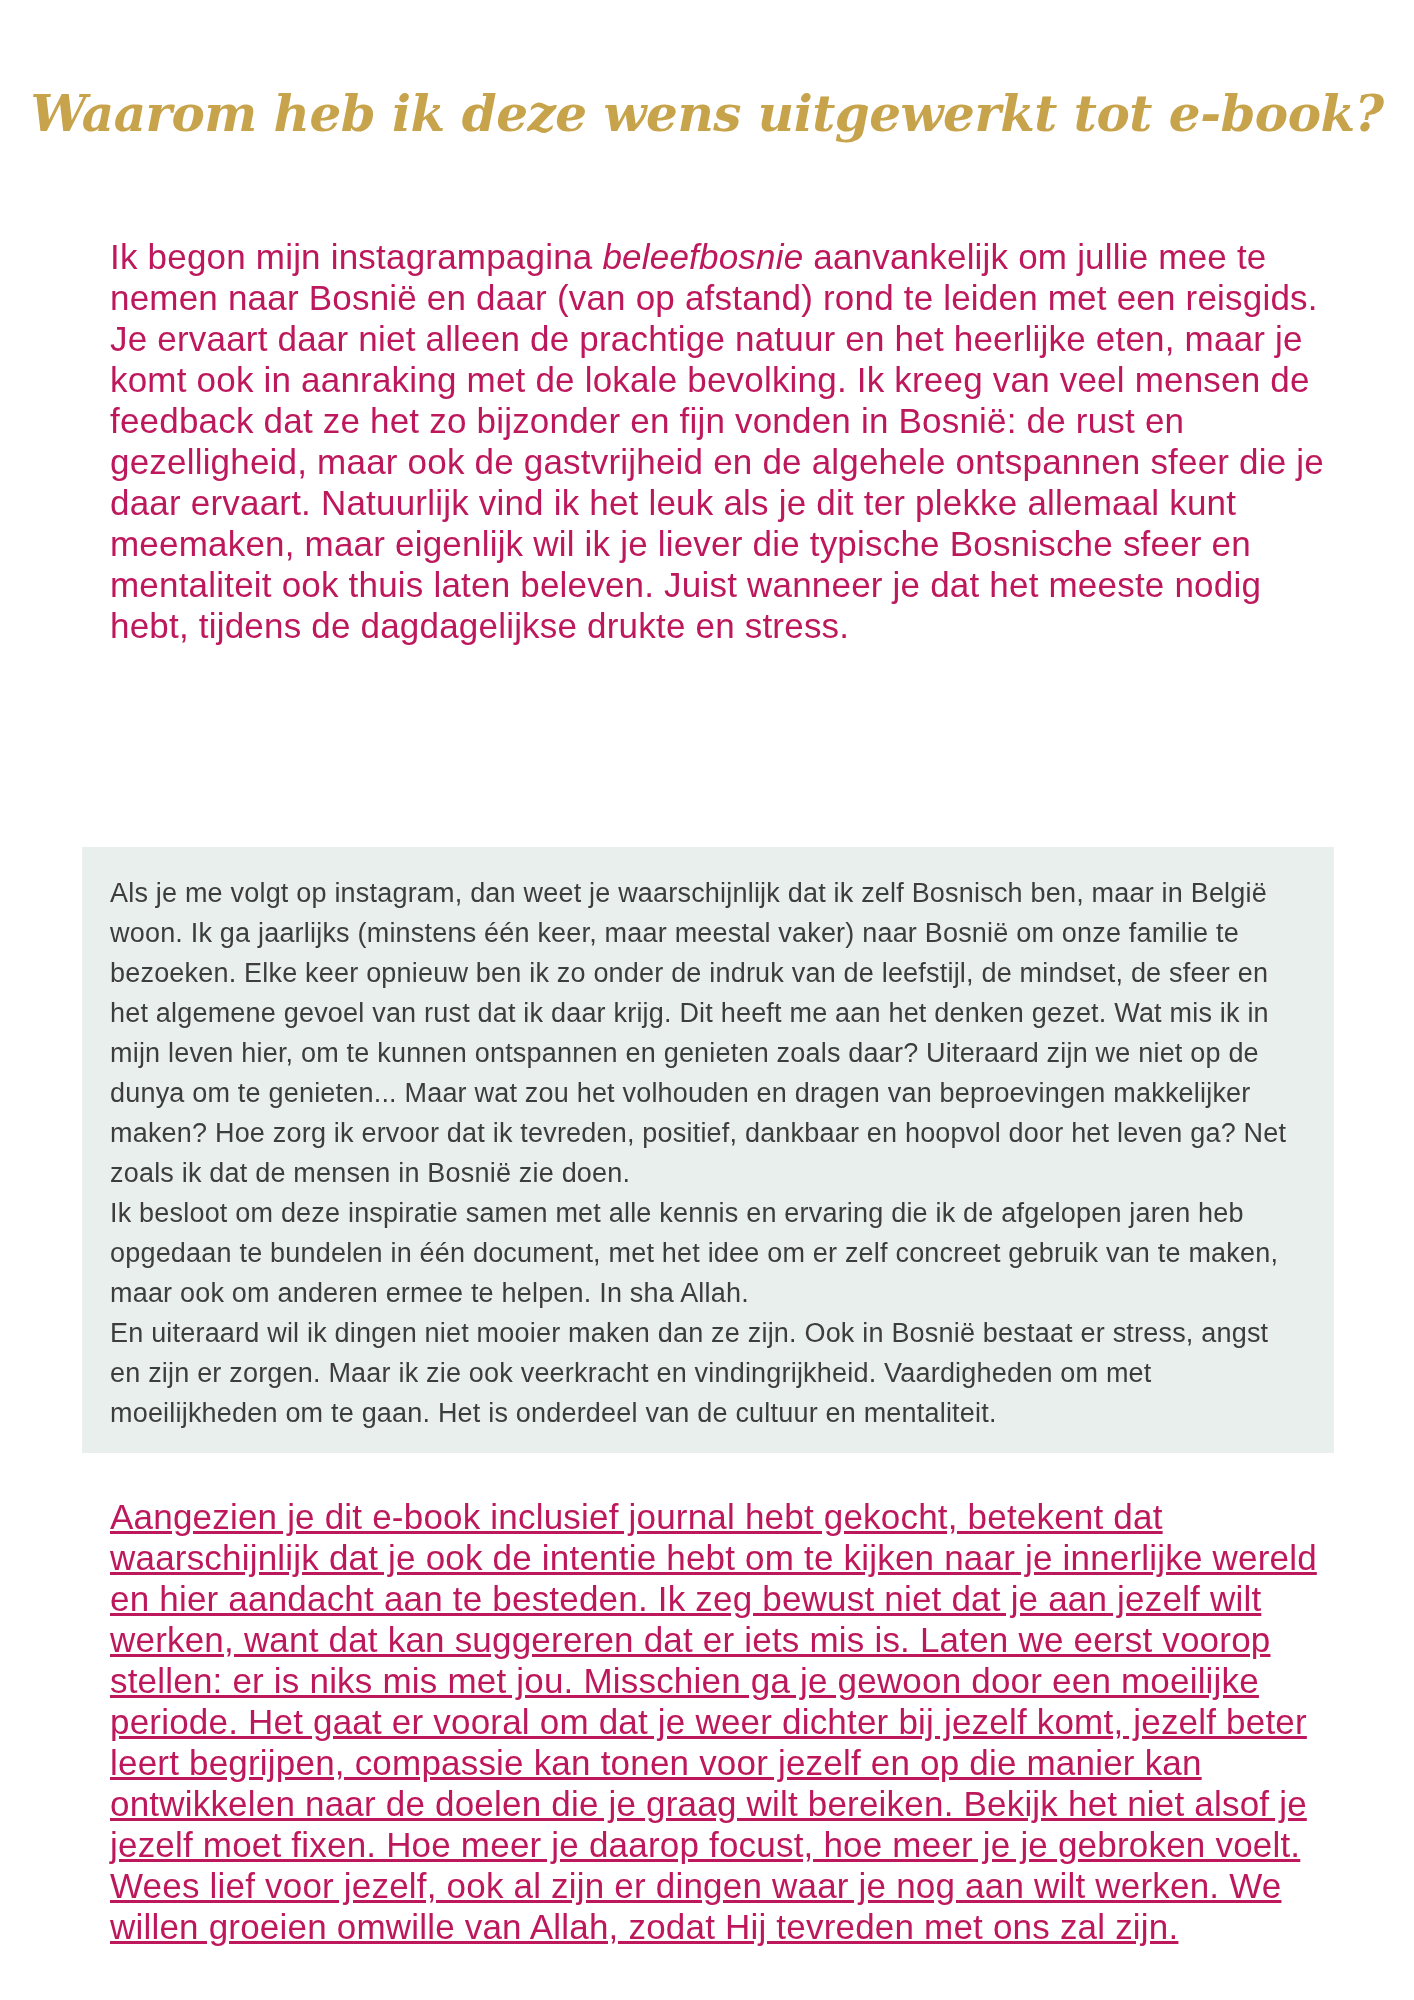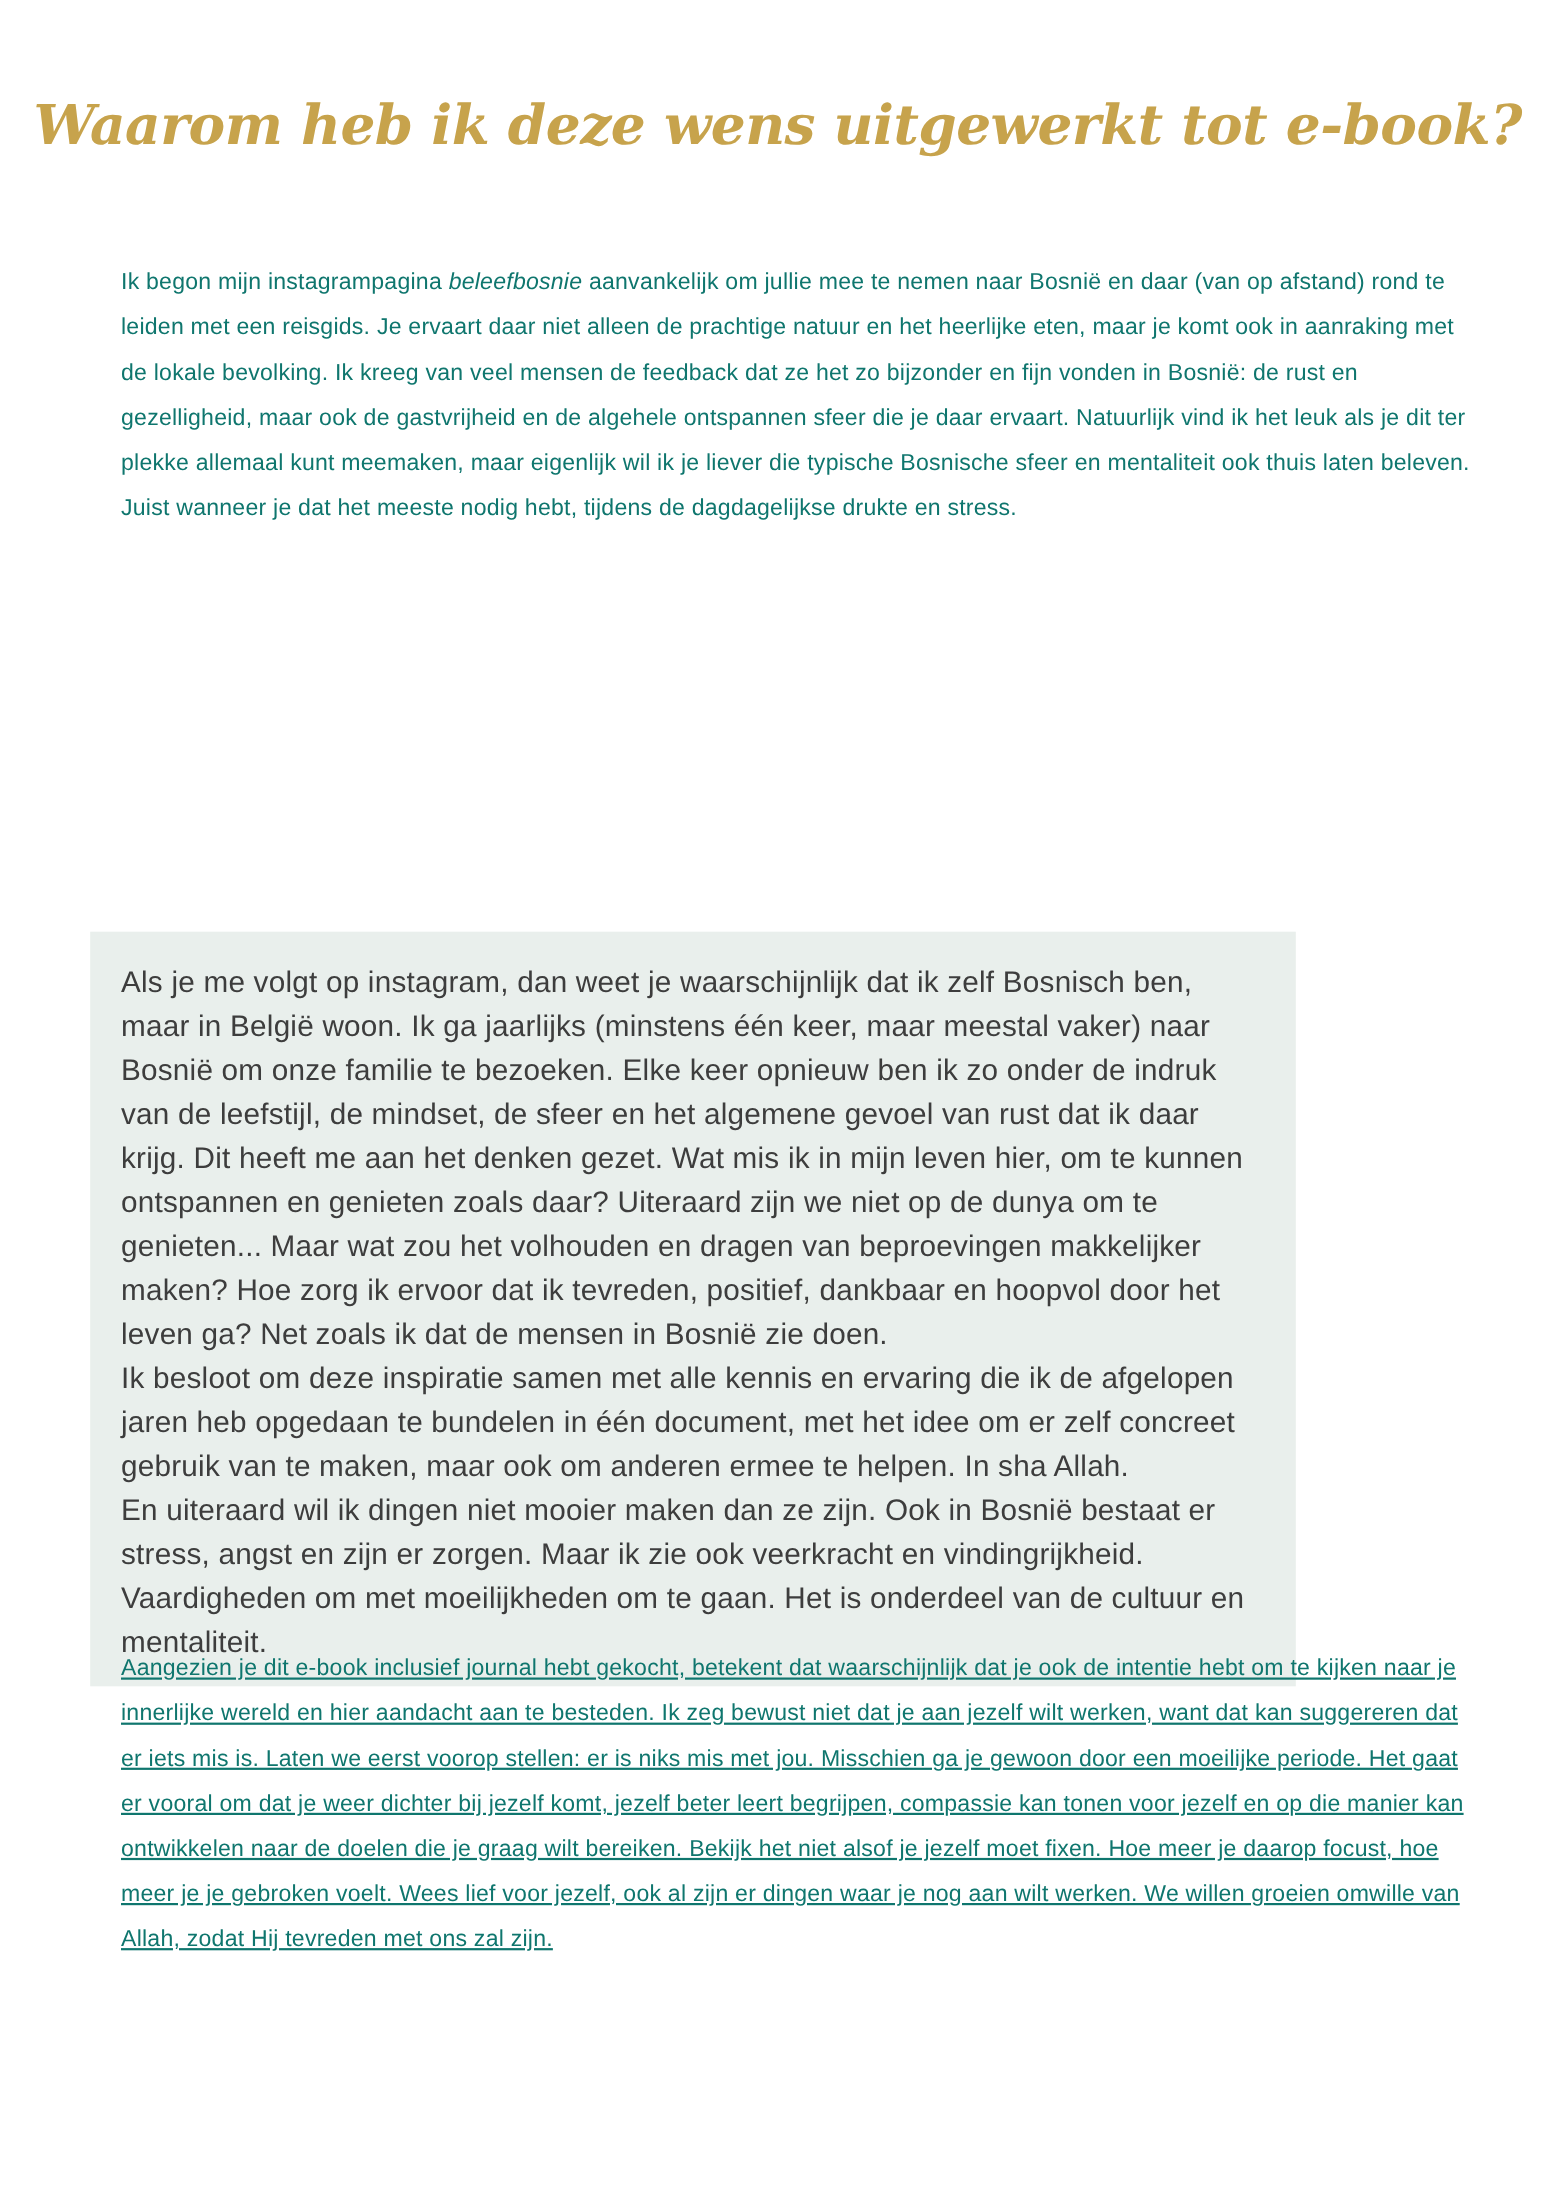--- a/index.html
+++ b/index.html
@@ -26,36 +26,36 @@
     font-style: italic;
     font-weight: 600;
     font-size: 50px;
     color: #c7a34c;
     letter-spacing: -0.5px;
   }
   .body-text {
     position: absolute;
     left: 110px;
     width: 1232px;
-    font-size: 21px;
+    font-size: 35px;
     line-height: 41px;
     font-weight: 300;
-    color: #0f766e;
+    color: #be185d;
     letter-spacing: 0.2px;
   }
   .para1 { top: 236px; }
   .para2 { top: 637px; }
   .para3 { top: 1496px; text-decoration: underline; }
   em { font-style: italic; }
   .block-em { display: block; }
   .highlight {
     position: absolute;
     top: 847px;
     left: 82px;
-    width: 1096px;
+    width: 1252px;
     min-height: 585px;
     background: #e9efec;
     padding: 26px 28px 20px 28px;
   }
   .highlight p {
     font-size: 27px;
     line-height: 40px;
     font-weight: 300;
     color: #3d3d3d;
     letter-spacing: 0.2px;

